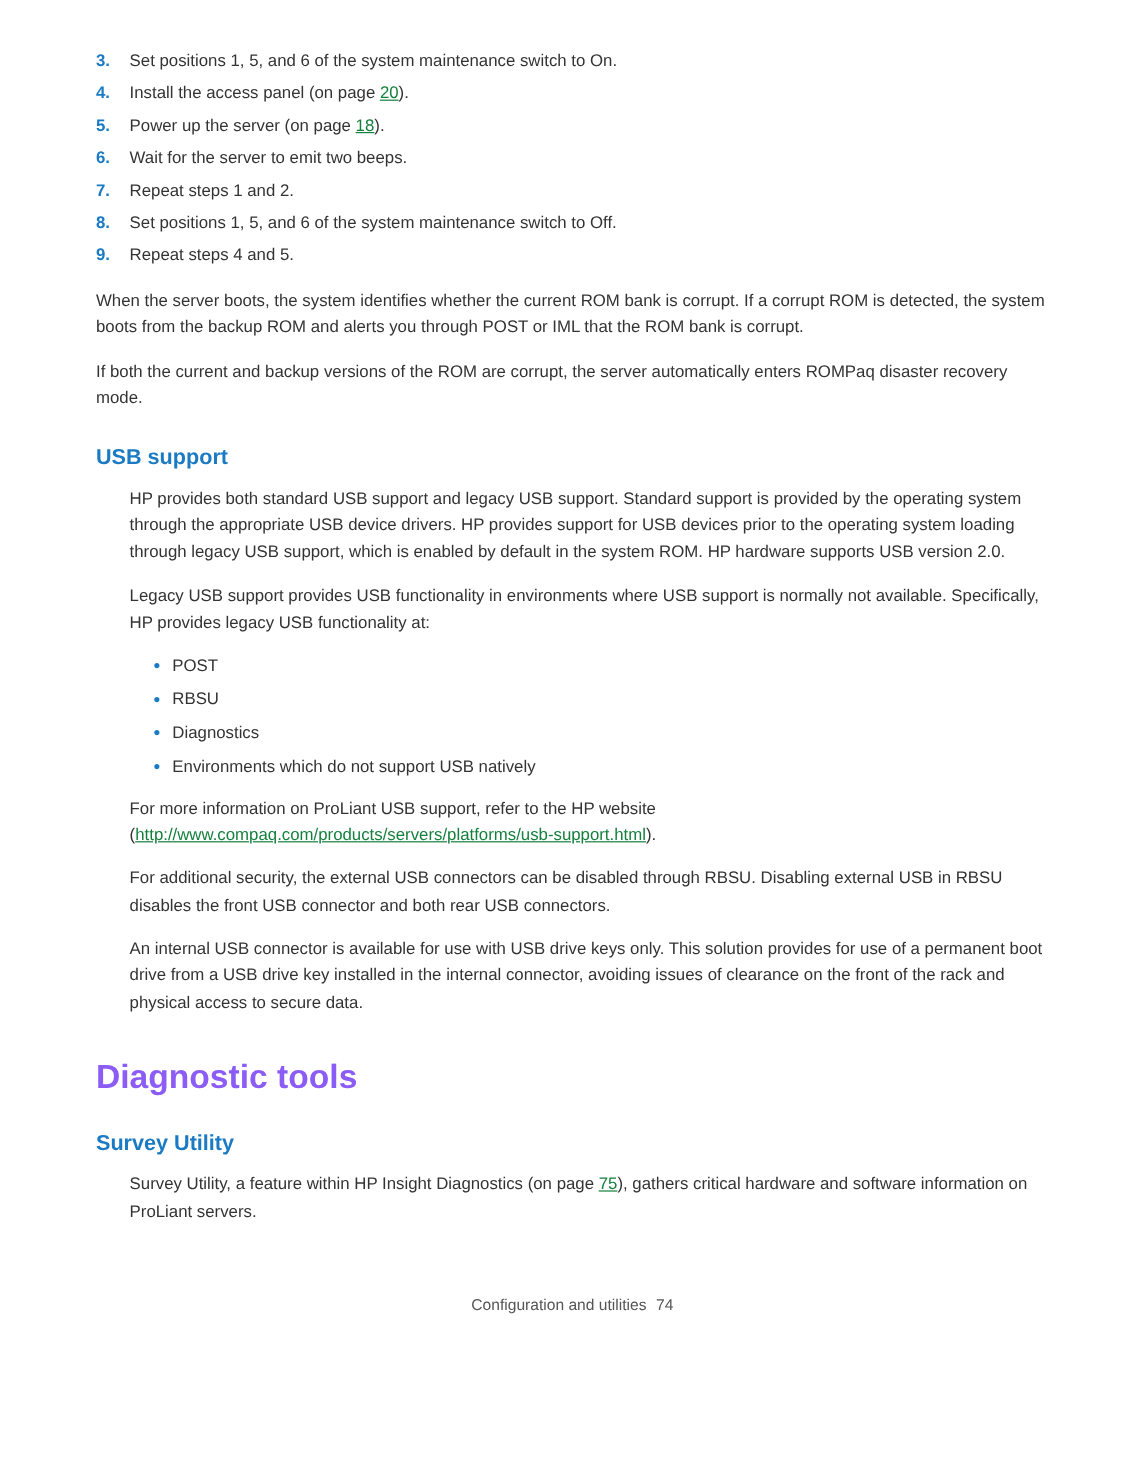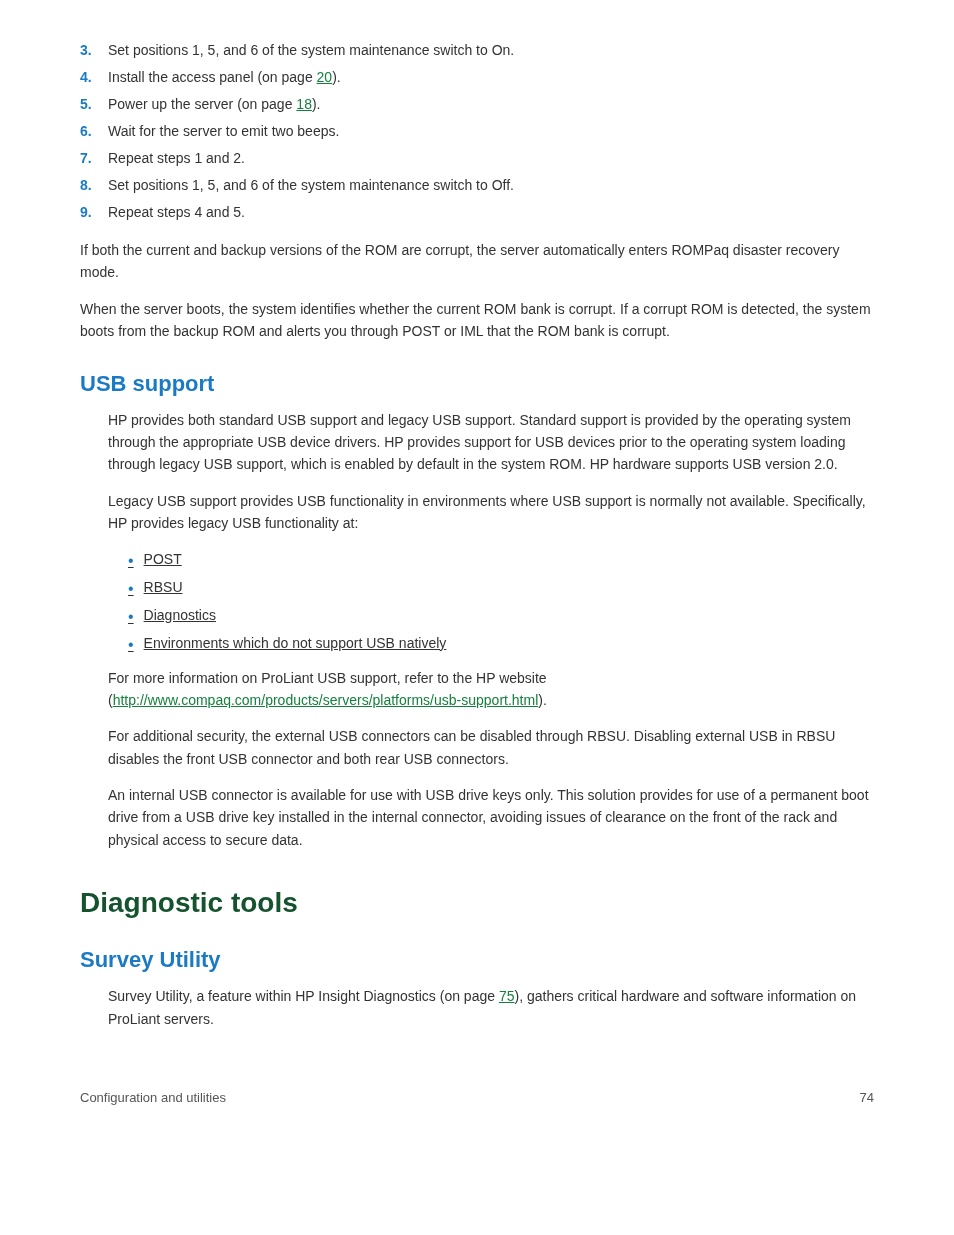--- a/index.html
+++ b/index.html
@@ -43,39 +43,38 @@
     }
 
     .paragraph {
       line-height: 1.6;
       margin-bottom: 14px;
       color: #333;
     }
 
     .section-heading {
       color: #1a7bc4;
-      font-size: 22px;
+      font-size: 18px;
       font-weight: bold;
       margin-top: 28px;
       margin-bottom: 12px;
     }
 
     .chapter-heading {
-      color: #14532d;
+      color: #8b5cf6;
       font-size: 28px;
       font-weight: bold;
       margin-top: 36px;
       margin-bottom: 24px;
       border-top: none;
     }
 
     .bullet-list {
       list-style: none;
       margin: 10px 0 10px 20px;
-      text-decoration: underline;
     }
 
     .bullet-list li {
       display: flex;
       align-items: flex-start;
       margin-bottom: 4px;
       line-height: 1.5;
     }
 
     .bullet-list li::before {
@@ -99,21 +98,21 @@
     .footer {
       margin-top: 60px;
       text-align: right;
       color: #555;
       font-size: 13px;
       border-top: none;
     }
 
     .footer-text {
       display: flex;
-      justify-content: space-between;
+      justify-content: center;
       align-items: center;
       gap: 8px;
     }
   </style>
 </head>
 <body>
 
 <div class="page-content">
 
   <ol class="numbered-list">
@@ -140,22 +139,22 @@
     <li>
       <span class="num">8.</span>
       <span>Set positions 1, 5, and 6 of the system maintenance switch to Off.</span>
     </li>
     <li>
       <span class="num">9.</span>
       <span>Repeat steps 4 and 5.</span>
     </li>
   </ol>
 
+  <p class="paragraph">When the server boots, the system identifies whether the current ROM bank is corrupt. If a corrupt ROM is detected, the system boots from the backup ROM and alerts you through POST or IML that the ROM bank is corrupt.</p>
   <p class="paragraph">If both the current and backup versions of the ROM are corrupt, the server automatically enters ROMPaq disaster recovery mode.</p>
-  <p class="paragraph">When the server boots, the system identifies whether the current ROM bank is corrupt. If a corrupt ROM is detected, the system boots from the backup ROM and alerts you through POST or IML that the ROM bank is corrupt.</p>
 
   <h2 class="section-heading">USB support</h2>
   <div class="indented">
     <p class="paragraph">HP provides both standard USB support and legacy USB support. Standard support is provided by the operating system through the appropriate USB device drivers. HP provides support for USB devices prior to the operating system loading through legacy USB support, which is enabled by default in the system ROM. HP hardware supports USB version 2.0.</p>
     <p class="paragraph">Legacy USB support provides USB functionality in environments where USB support is normally not available. Specifically, HP provides legacy USB functionality at:</p>
     <ul class="bullet-list">
       <li>
           <span>POST</span>
         </li>
       <li>

